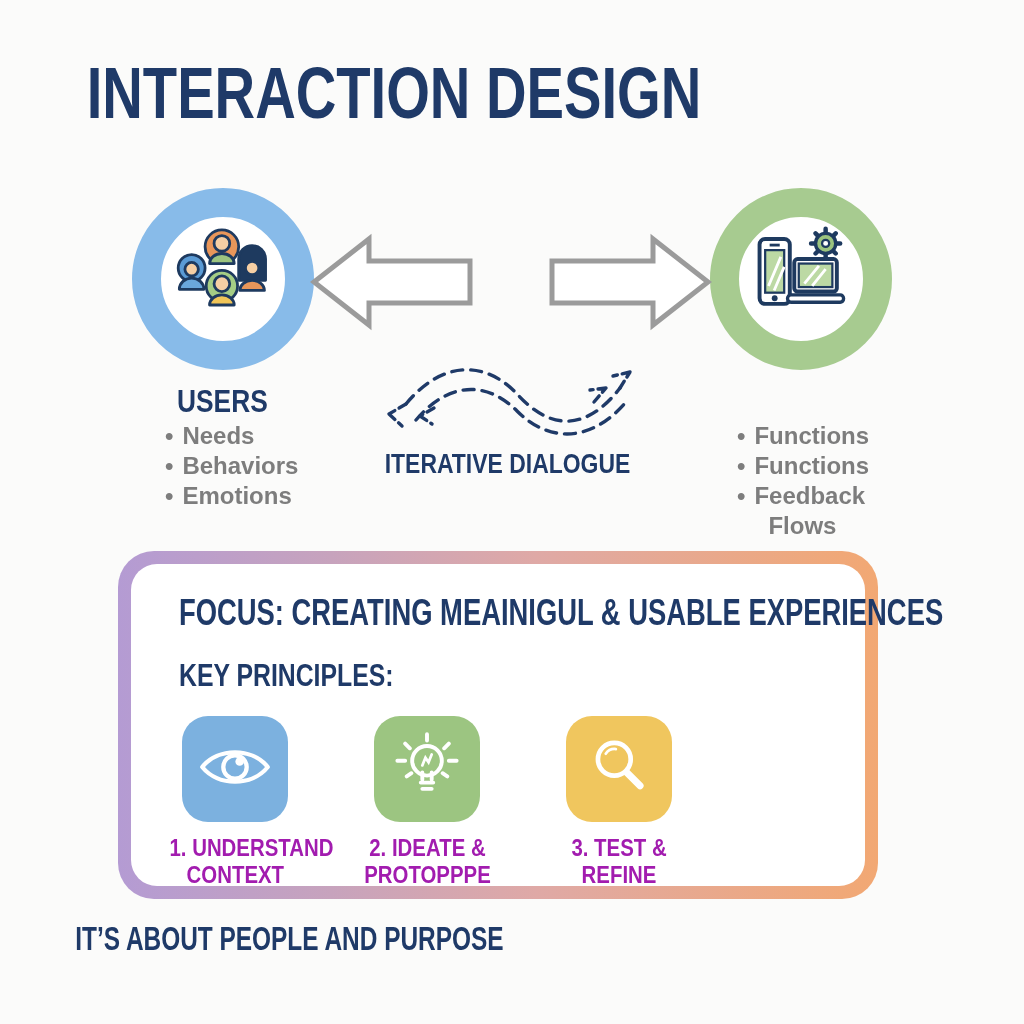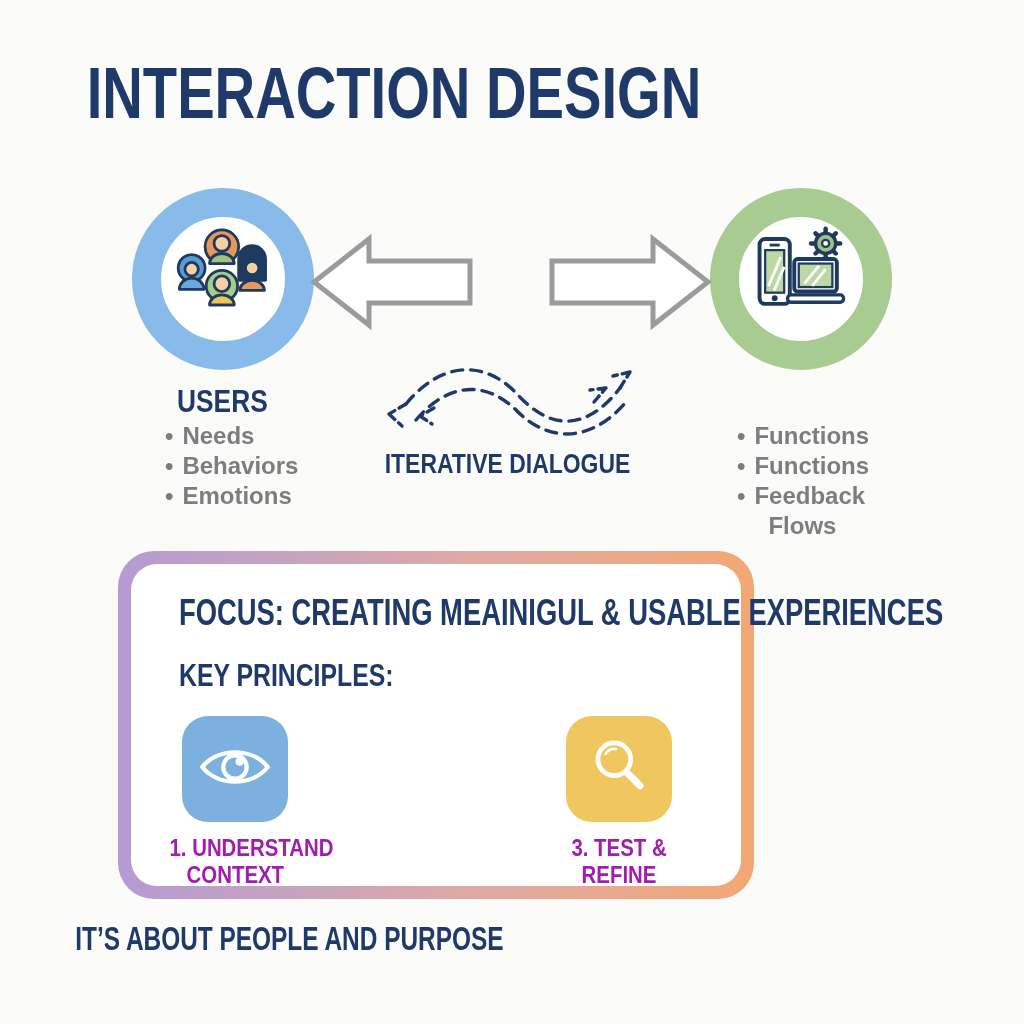--- a/index.html
+++ b/index.html
@@ -29,21 +29,21 @@
 
   ul.bullets{list-style:none;margin:0;padding:0;font-size:24px;font-weight:600;color:#7d7d7d;}
   ul.bullets li{line-height:30px;white-space:nowrap;}
   ul.bullets li .dot{margin-right:9px;color:#7d7d7d;}
   ul.bullets li.no-bullet .dot{visibility:hidden;}
   .users-list{left:165px;top:421px;}
   .products-list{left:737px;top:421px;}
 
   .dialogue-label{left:358px;top:449px;width:300px;text-align:center;font-size:27px;font-weight:800;}
 
-  .focus-box{left:118px;top:551px;width:636px;height:348px;border-radius:36px;
+  .focus-box{left:118px;top:551px;width:760px;height:348px;border-radius:36px;
     background:linear-gradient(90deg,#b49bd3 0%,#c7a3bd 28%,#dfa9a6 55%,#f2a873 100%);
     box-sizing:border-box;padding:13px;}
   .focus-inner{position:relative;width:100%;height:100%;background:#ffffff;border-radius:26px;}
   .focus-heading{left:48px;top:28px;font-size:37px;font-weight:800;}
   .key-heading{left:48px;top:94px;font-size:31px;font-weight:800;}
 
   .principle{position:absolute;top:152px;width:160px;text-align:center;}
   .p0{left:24px;} .p1{left:216px;} .p2{left:408px;} .p3{left:598px;}
   .tile{width:106px;height:106px;border-radius:26px;margin:0 auto;
         display:flex;align-items:center;justify-content:center;}
@@ -157,20 +157,38 @@
               </g>
             </svg>
           </span>
         </div>
         <div class="p-label">
           <span class="cond" style="transform:scaleX(0.85);">1. UNDERSTAND</span><br>
           <span class="cond" style="transform:scaleX(0.85);">CONTEXT</span>
         </div>
       </div>
 
+      <div class="principle p1">
+        <div class="tile" style="background: rgb(156, 197, 129);">
+          <span>
+            <svg width="78" height="78" viewBox="0 0 100 100">
+              <g stroke="#ffffff" fill="none" stroke-width="5" stroke-linecap="round">
+                <circle cx="50" cy="42" r="19"></circle>
+                <path d="M44 57 v9 M56 57 v9 M42 70 h16 M44 78 h12"></path>
+                <path d="M44 48 l4 -10 l4 6 l4 -10" stroke-width="3.5"></path>
+                <path d="M50 8 v8 M22 20 l6 6 M78 20 l-6 6 M12 42 h10 M88 42 h-10 M24 62 l6 -4 M76 62 l-6 -4"></path>
+              </g>
+            </svg>
+          </span>
+        </div>
+        <div class="p-label">
+          <span class="cond" style="transform:scaleX(0.85);">2. IDEATE &amp;</span><br>
+          <span class="cond" style="transform:scaleX(0.85);">PROTOPPPE</span>
+        </div>
+      </div>
 
       <div class="principle p2">
         <div class="tile" style="background: rgb(240, 198, 94);">
           <span>
             <svg width="78" height="78" viewBox="0 0 100 100">
               <g stroke="#ffffff" fill="none" stroke-linecap="round">
                 <circle cx="44" cy="40" r="21" stroke-width="6"></circle>
                 <path d="M33 33 a14 14 0 0 1 13 -6" stroke-width="3.5"></path>
                 <path d="M60 57 L77 74" stroke-width="9"></path>
               </g>

